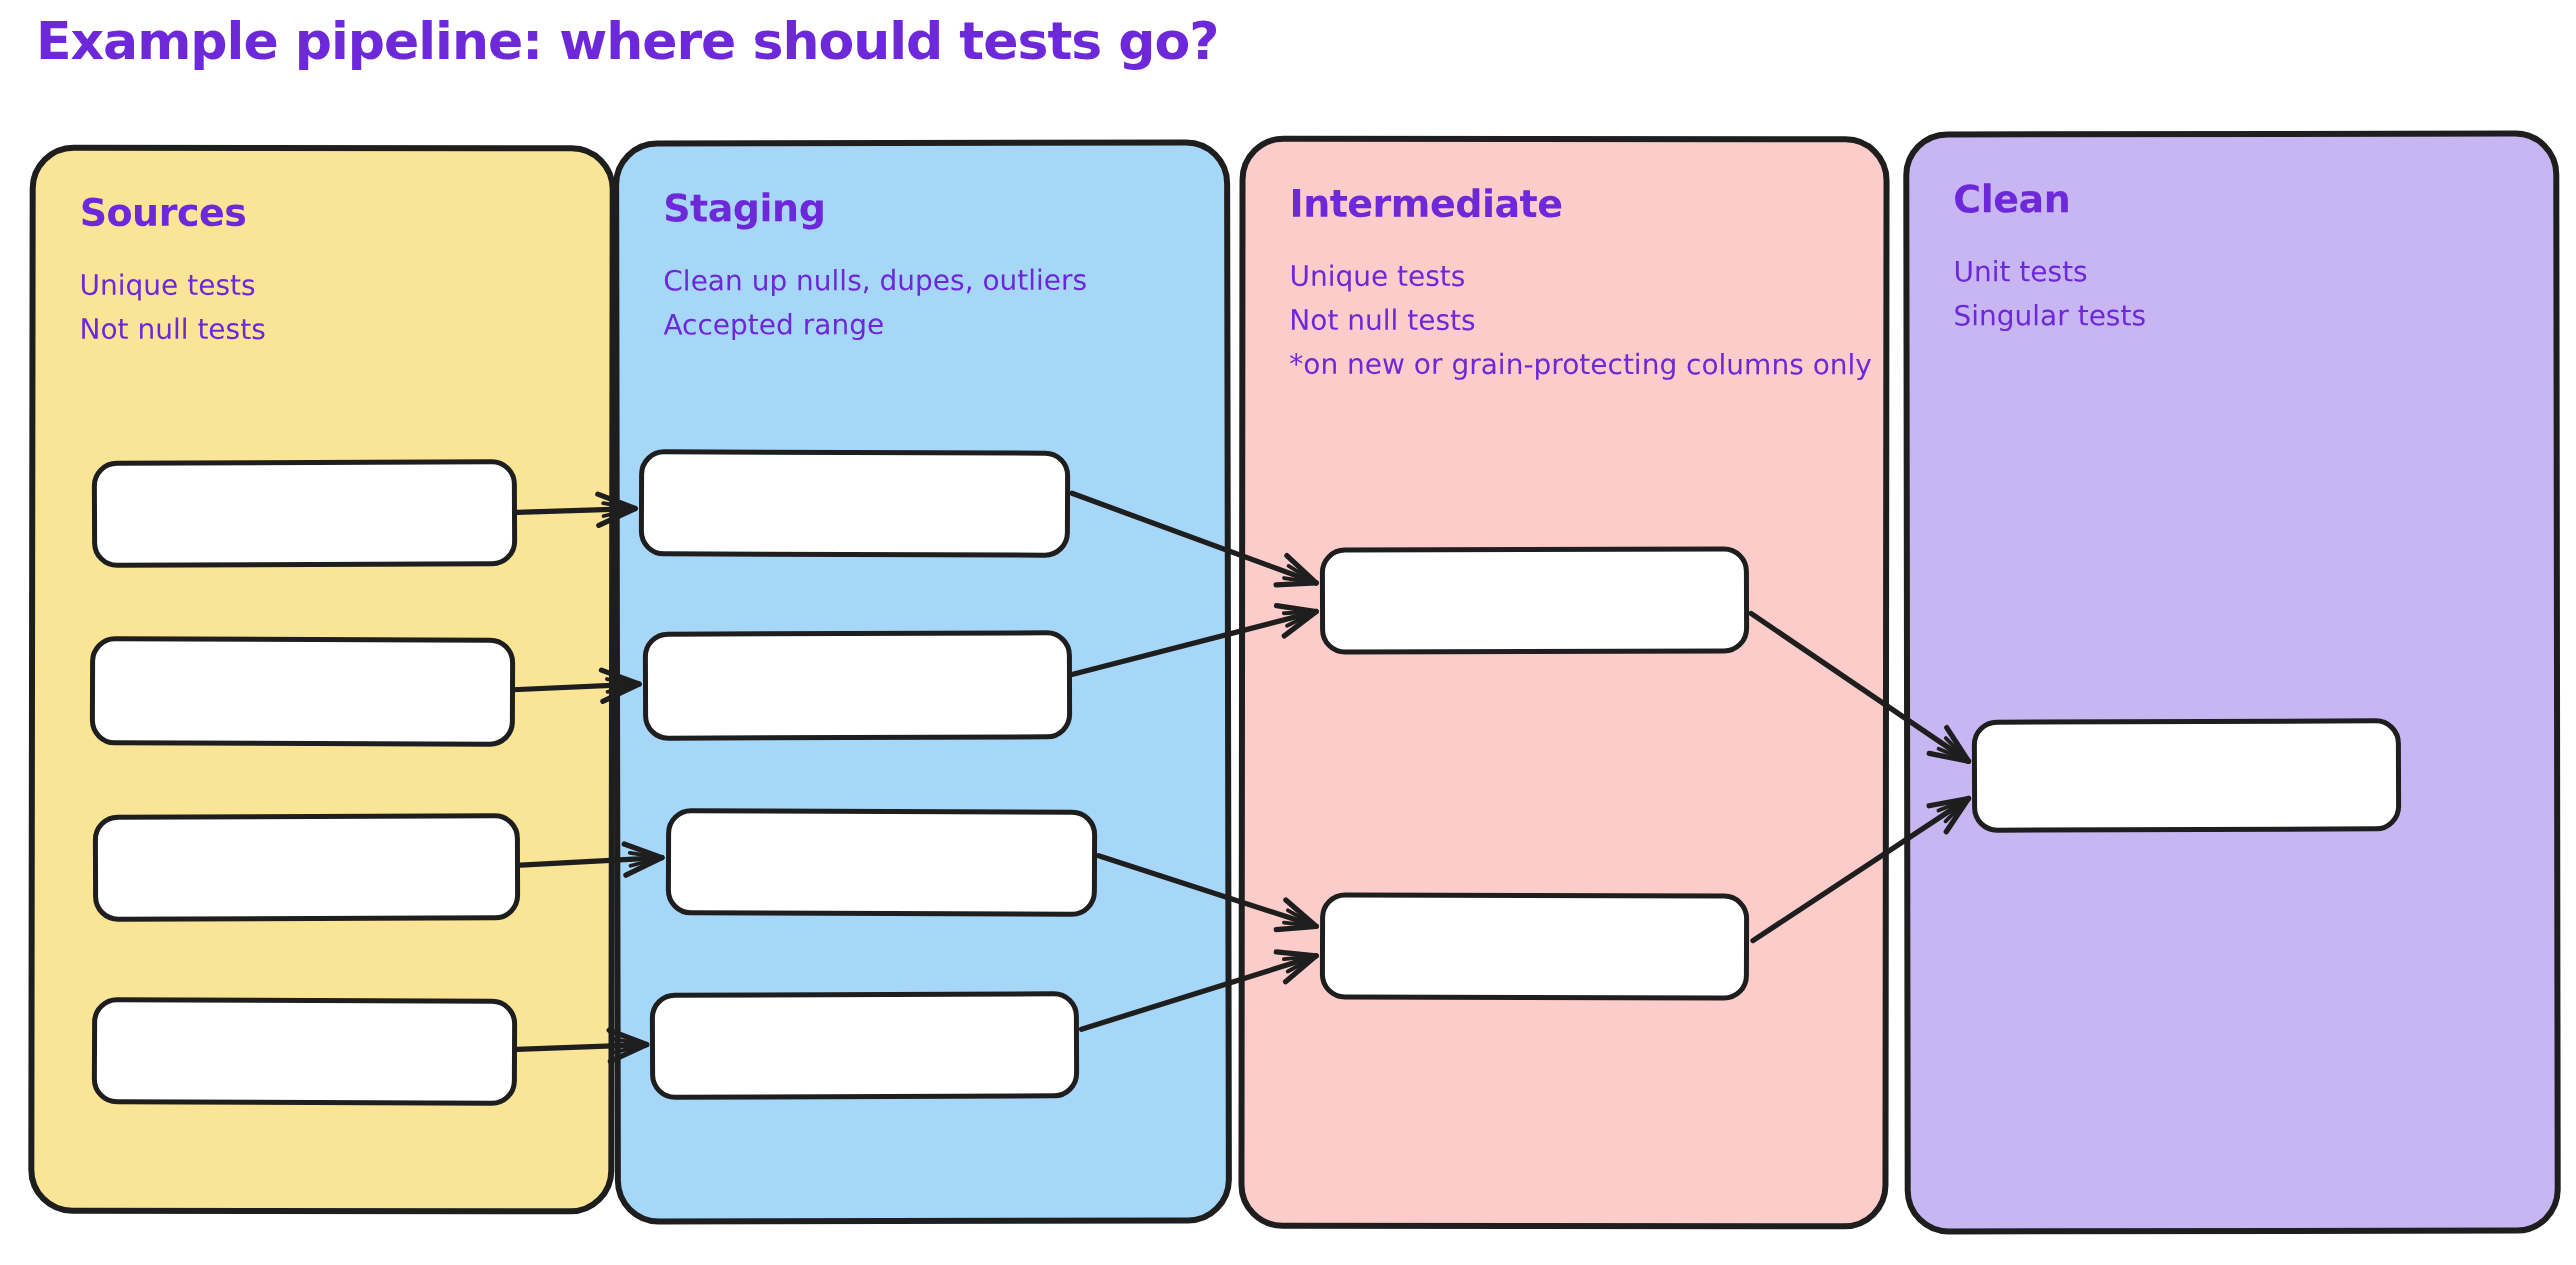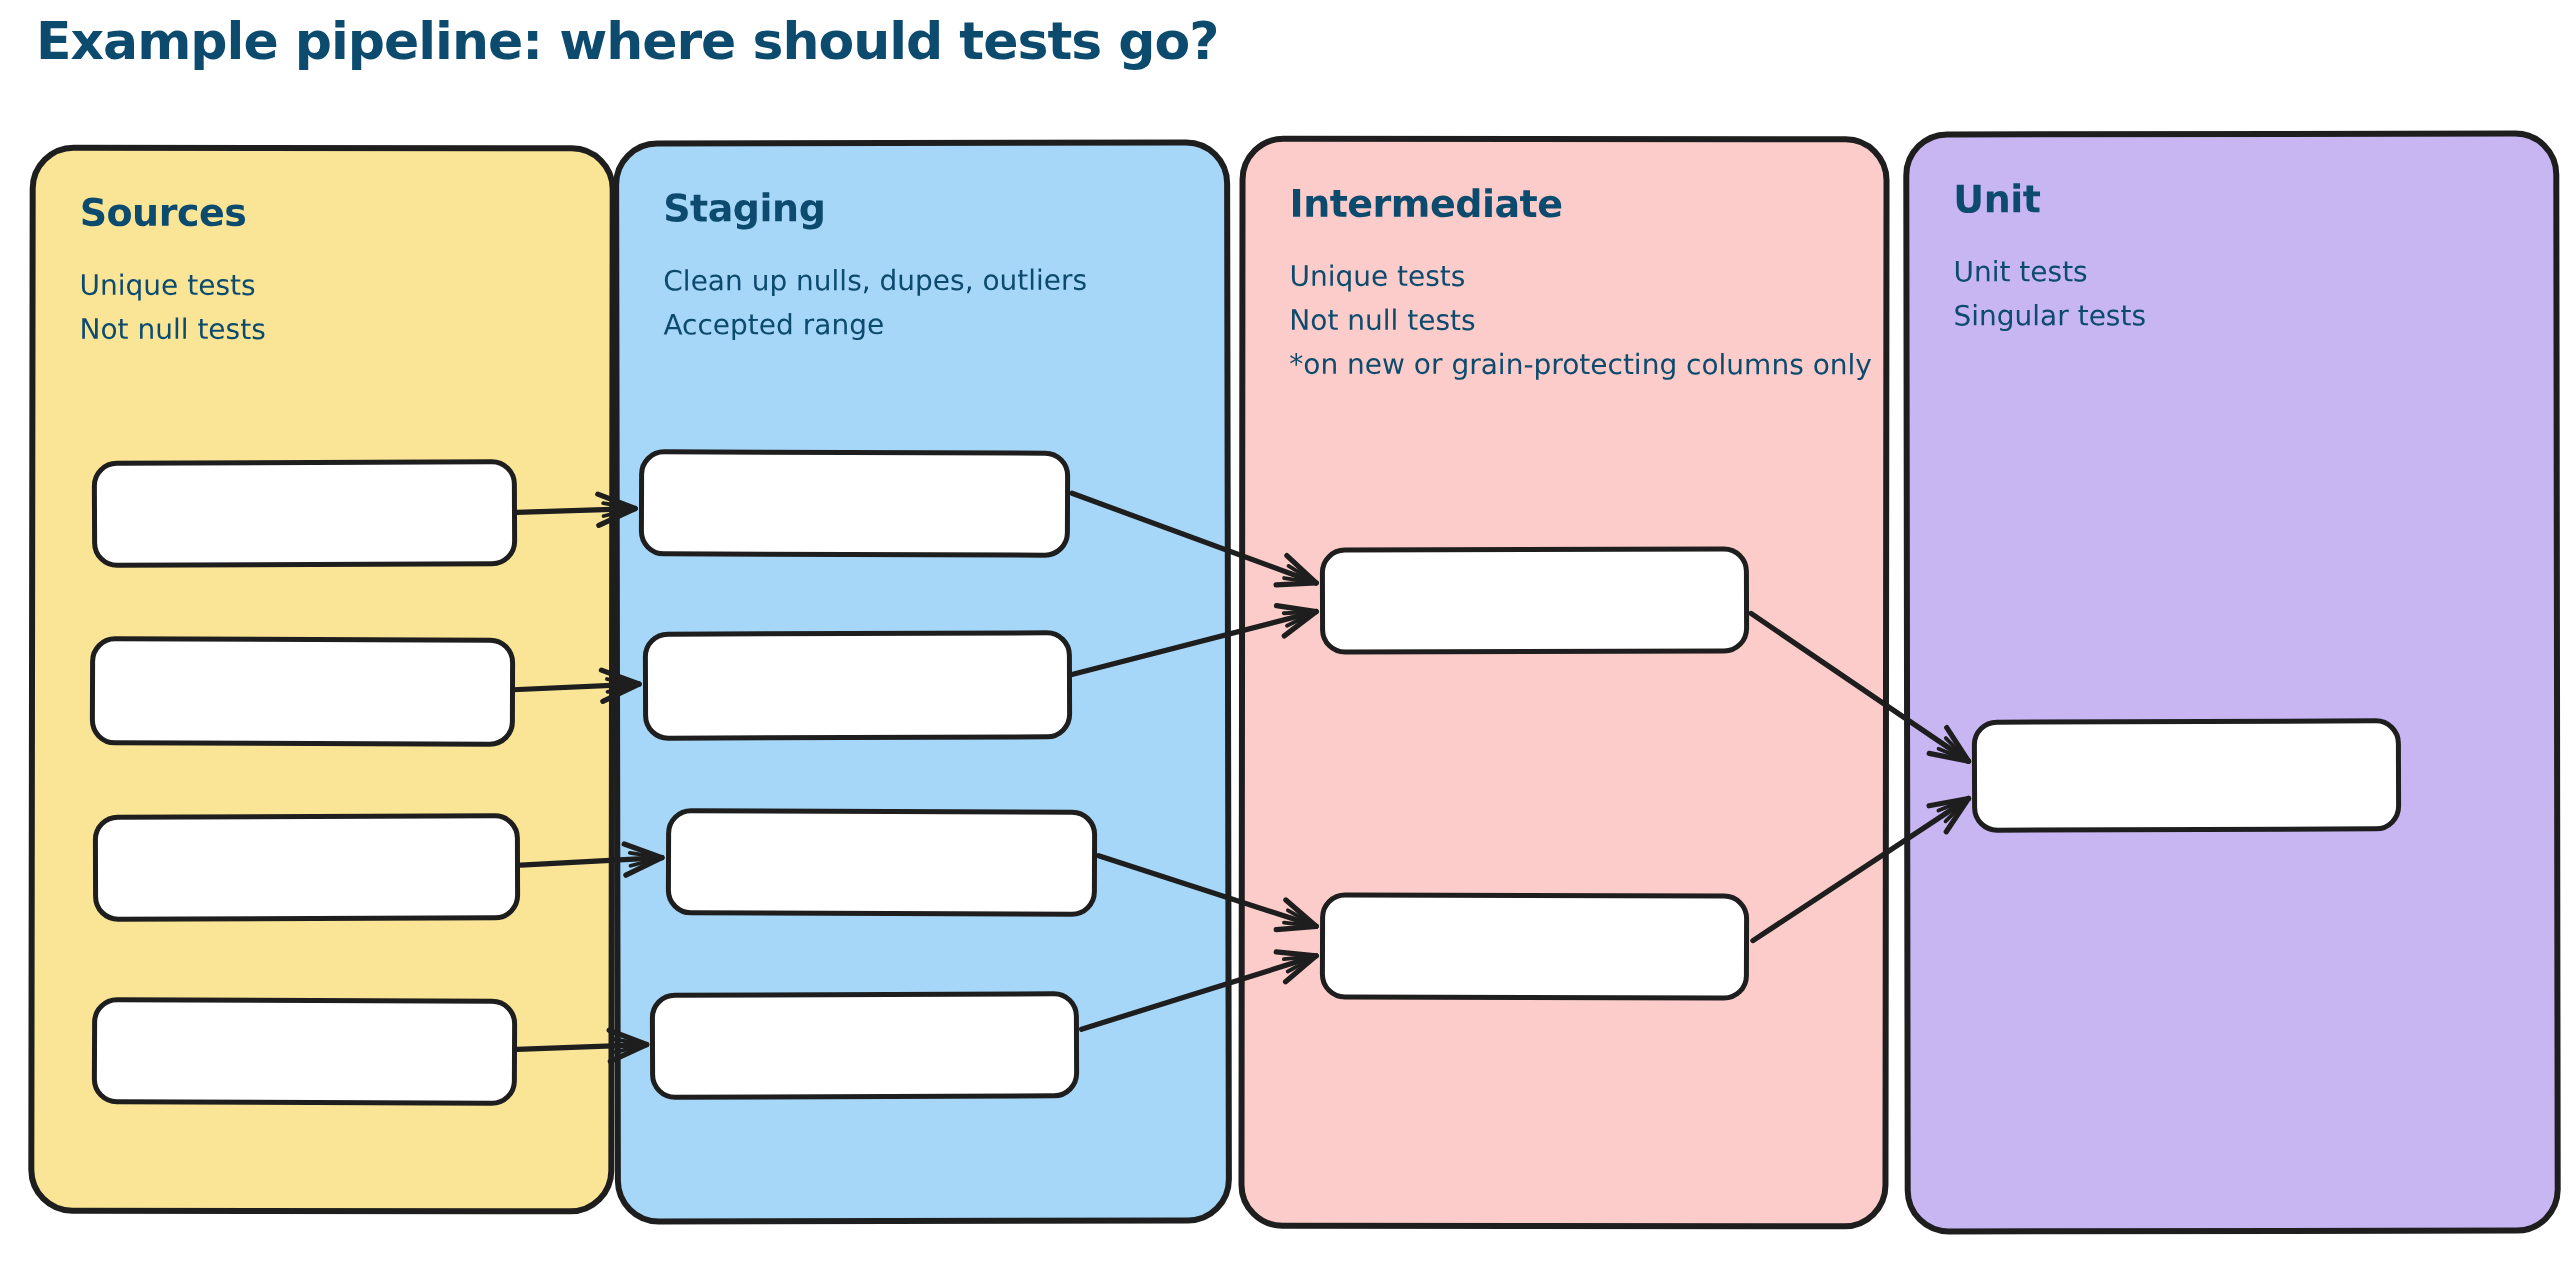--- a/index.html
+++ b/index.html
@@ -3,21 +3,21 @@
 <meta charset="utf-8">
 <style>
   html, body { margin: 0; padding: 0; background: #ffffff; }
   .canvas {
     position: relative;
     width: 2576px;
     height: 1266px;
     background: #ffffff;
     overflow: hidden;
     font-family: "DejaVu Sans", sans-serif;
-    color: #0c4a6e;
+    color: #6d28d9;
   }
   .title {
     position: absolute;
     left: 36px;
     top: 11.4px;
     font-size: 52px;
     font-weight: bold;
     letter-spacing: -1px;
     white-space: nowrap;
   }
@@ -83,21 +83,21 @@
   <div class="col" id="col-intermediate" style="background-color: rgb(251, 204, 201);">
     <h2>Intermediate</h2>
     <div class="notes">
       <div>Unique tests</div>
       <div>Not null tests</div>
       <div>*on new or grain-protecting columns only</div>
     </div>
   </div>
 
   <div class="col" id="col-marts" style="background-color: rgb(200, 182, 243);">
-    <h2>Unit</h2>
+    <h2>Clean</h2>
     <div class="notes">
       <div>Unit tests</div>
       <div>Singular tests</div>
     </div>
   </div>
 
   <div id="nodes-layer">
       <div class="node" style="left: 92px; top: 460px; width: 425px; height: 107px; background: rgb(255, 255, 255); transform: rotate(-0.25deg);"></div>
       <div class="node" style="left: 90px; top: 637px; width: 425px; height: 109px; background: rgb(255, 255, 255); transform: rotate(0.2deg);"></div>
       <div class="node" style="left: 93px; top: 814px; width: 427px; height: 107px; background: rgb(255, 255, 255); transform: rotate(-0.2deg);"></div>

